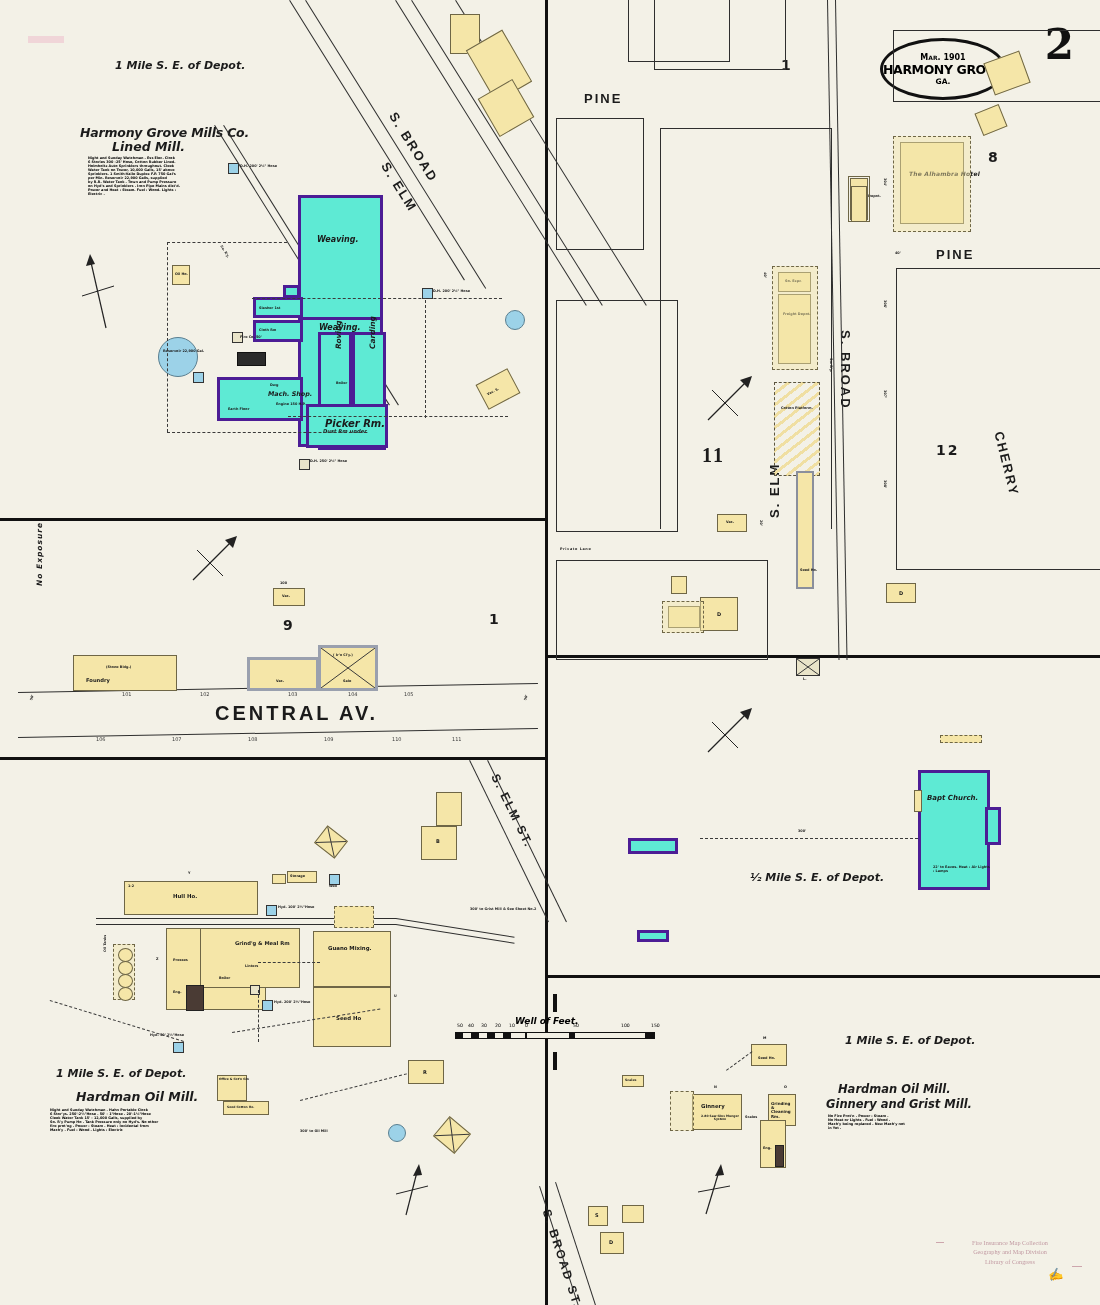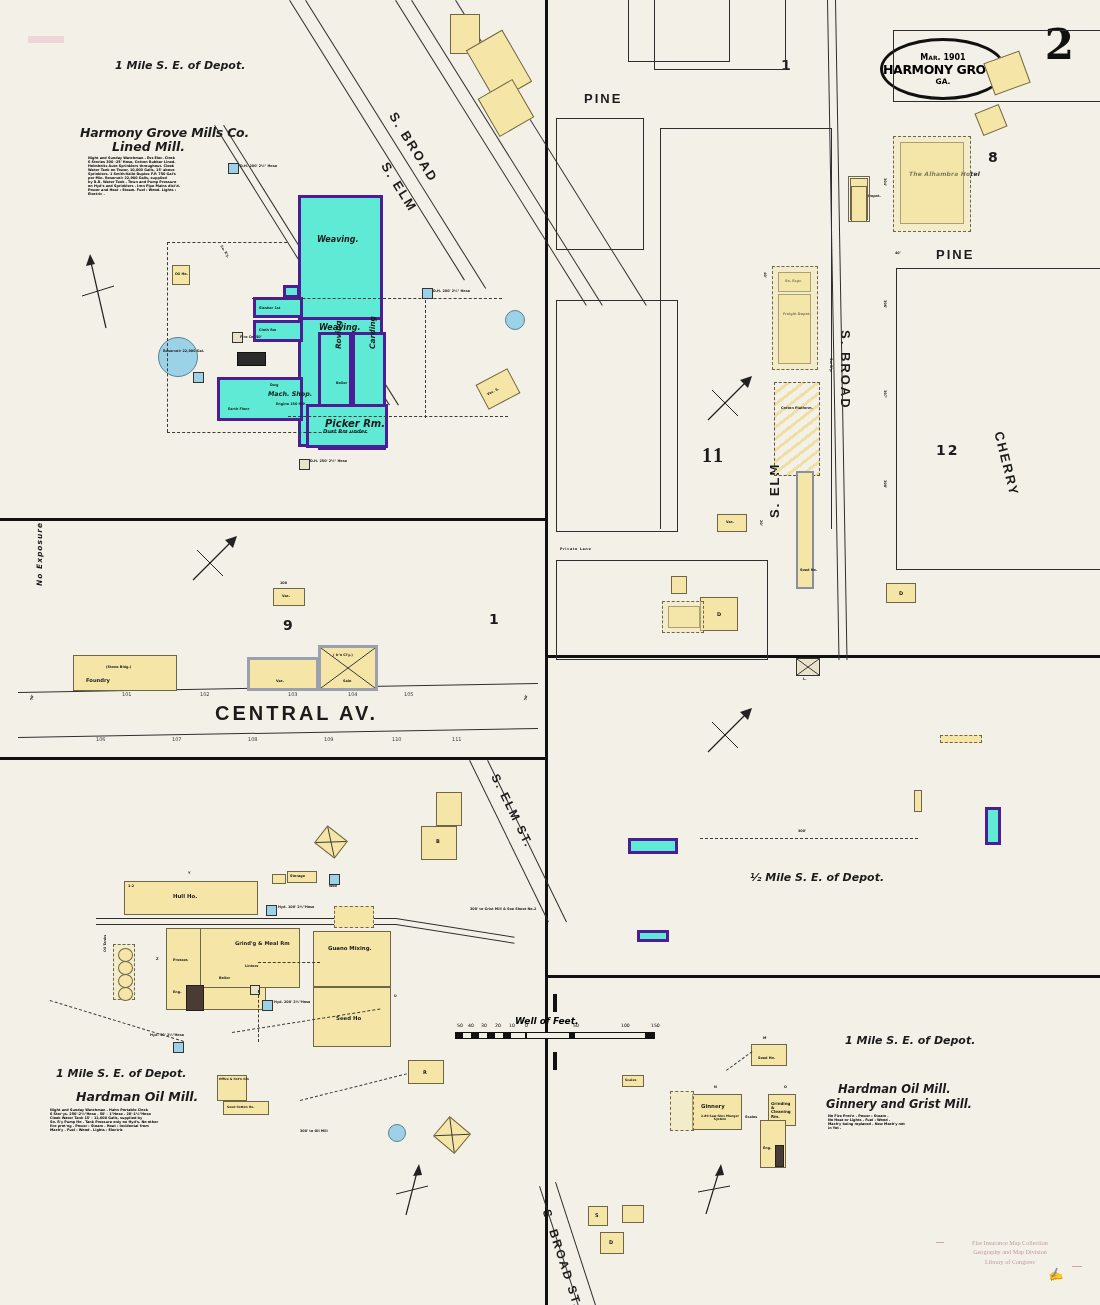--- a/index.html
+++ b/index.html
@@ -331,20 +331,24 @@
     <line x1="8" y1="52" x2="48" y2="12" stroke="#222" stroke-width="1.2"></line>
     <polygon points="52,8 40,12 48,20" fill="#222"></polygon>
     <line x1="12" y1="22" x2="38" y2="48" stroke="#222" stroke-width="1"></line>
   </svg>
 
   <div class="t hand" style="left:750px;top:872px;font-size:11px;">½ Mile S. E. of Depot.</div>
 
   <div class="bldg pink" style="left:628px;top:806px;width:50px;height:16px;"></div>
   <div class="bldg pink" style="left:637px;top:898px;width:32px;height:12px;"></div>
 
+  <div class="bldg pink" style="left:918px;top:738px;width:72px;height:120px;">
+    <div class="t hand" style="left:6px;top:22px;font-size:7px;">Bapt Church.</div>
+    <div class="t micro" style="left:12px;top:92px;width:58px;white-space:normal;line-height:1.25;">22' to Eaves.  Heat : Air  Lights : Lamps</div>
+  </div>
   <div class="bldg pink" style="left:985px;top:775px;width:16px;height:38px;"></div>
   <div class="bldg yellow" style="left:940px;top:735px;width:42px;height:8px;border:1px dashed #6e6646;"></div>
   <div class="bldg yellow" style="left:914px;top:790px;width:8px;height:22px;"></div>
 
   <div class="dline" style="left:700px;top:838px;width:218px;"></div>
   <div class="t micro" style="left:798px;top:830px;">300'</div>
 
   <div class="hyd sq" style="left:796px;top:658px;width:22px;height:16px;background:#e9e4c9;">
     <svg style="position:absolute;inset:0;" width="100%" height="100%">
       <line x1="0" y1="0" x2="100%" y2="100%" stroke="#3a3a3a" stroke-width="1"></line>

